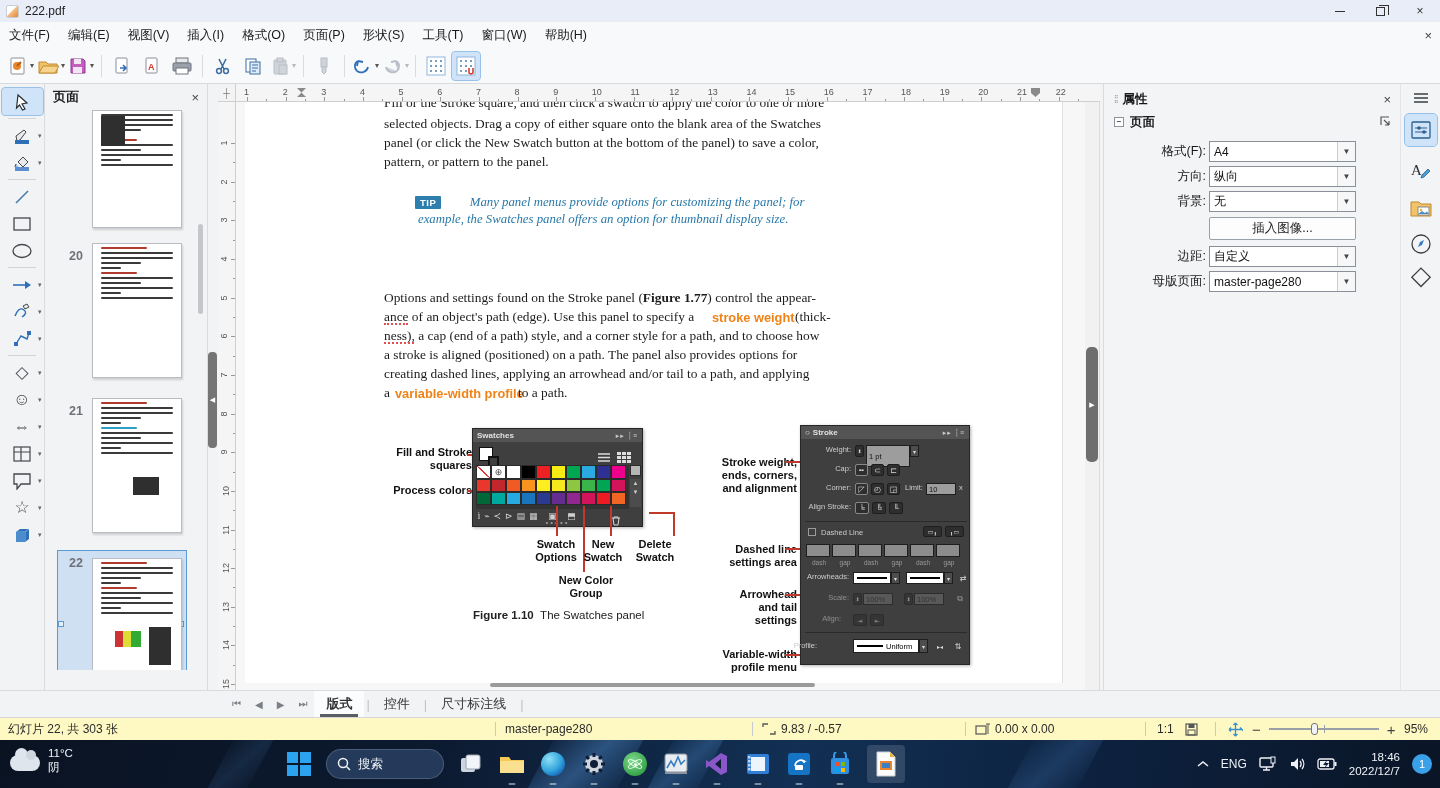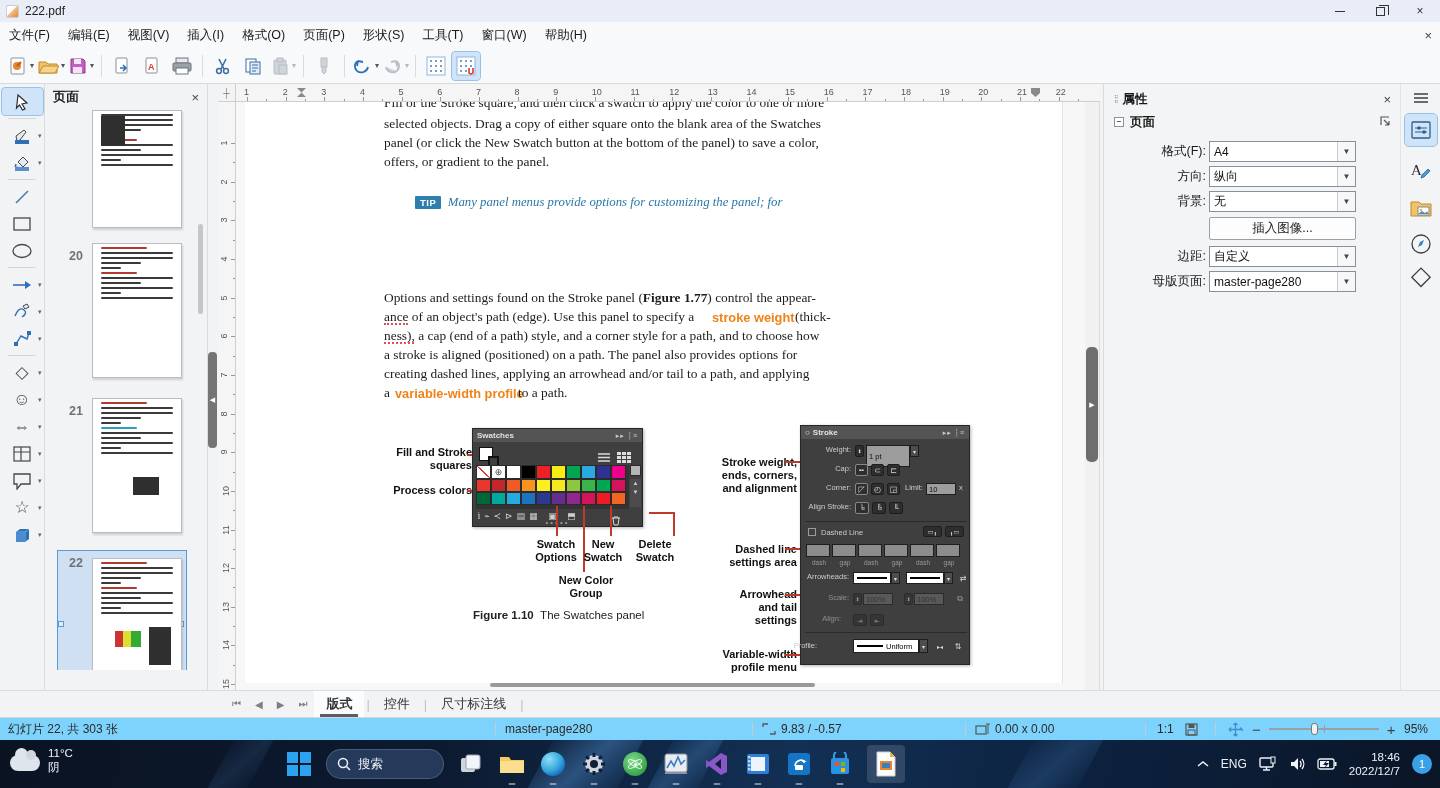--- a/index.html
+++ b/index.html
@@ -109,21 +109,21 @@
   .stripbtn{position:absolute;left:4px;width:32px;height:32px;border-radius:4px;display:flex;align-items:center;justify-content:center}
   .stripbtn.sel{background:#cfe4f8;outline:1px solid #97c1e8}
   
   #tabbar{position:absolute;left:0;top:690px;width:1440px;height:27px;background:#f2f3f5;border-top:1px solid #d9dbdf;display:flex;align-items:center;font-size:13px;color:#333}
   .navbtn{color:#7b7f86;font-size:10px;margin:0 7px}
   .tab{padding:3px 12px;position:relative;display:flex;align-items:center;height:26px}
   .tab.activetab{background:#fbfcfd;font-weight:bold}
   .tab.activetab::after{content:"";position:absolute;left:6px;right:6px;bottom:0;height:3px;background:#5a5d63}
   .tabsep{color:#c0c3c8;margin:0 2px}
   
-  #statusbar{position:absolute;left:0;top:717px;width:1440px;height:34px;background:#7dd3fc;border-top:1px solid #d4d6da;font-size:12px;color:#2b2b2b}
+  #statusbar{position:absolute;left:0;top:717px;width:1440px;height:34px;background:#fef9c3;border-top:1px solid #d4d6da;font-size:12px;color:#2b2b2b}
   .sitem{position:absolute;top:0;height:22px;display:flex;align-items:center;white-space:nowrap}
   .ssep{position:absolute;top:4px;width:1px;height:14px;background:#c6c9ce}
   .slider-track{width:110px;height:2px;background:#9aa0a8;position:relative;margin:0 8px}
   .slider-track .mid{position:absolute;left:50%;top:-3px;width:1px;height:8px;background:#9aa0a8}
   .slider-thumb{position:absolute;left:42px;top:-5px;width:7px;height:12px;background:#f2f3f5;border:1px solid #777;border-radius:3px}
   
   #taskbar{position:absolute;left:0;top:740px;width:1440px;height:48px;background:linear-gradient(100deg,#0a1322 0%,#0c1a30 30%,#123054 55%,#0e2richt240 70%,#0a1526 100%);overflow:hidden}
   #taskbar{background:linear-gradient(100deg,#0a1322 0%,#0c1a30 30%,#123054 55%,#0d2240 75%,#0a1526 100%)}
   .streak{position:absolute;background:linear-gradient(120deg,rgba(90,160,230,0) 0%,rgba(90,160,230,.38) 50%,rgba(90,160,230,0) 100%);transform:skewX(-28deg)}
   #weather{position:absolute;left:10px;top:6px;display:flex;align-items:center;color:#eef2f7;font-size:11.5px;line-height:14px}
@@ -603,25 +603,26 @@
         <span class="vtick" style="top: 562.75px; width: 2px;"></span>
         <span class="rnum" style="left: 3px; top: 577.1px; transform: rotate(-90deg);">15</span>
         <span class="vtick" style="top: 582.1px;"></span>
       </div>
     <div id="workarea">
       <div id="page">
 
         <div class="docline" style="left:139px;top:-7px">Fill or the Stroke square, and then click a swatch to apply the color to one or more</div>
         <div class="docline" style="left:139px;top:14px">selected objects. Drag a copy of either square onto the blank area of the Swatches</div>
         <div class="docline" style="left:139px;top:33px">panel (or click the New Swatch button at the bottom of the panel) to save a color,</div>
-        <div class="docline" style="left:139px;top:52px">offers, or gradient to the panel.</div>
+        <div class="docline" style="left:139px;top:52px">pattern, or pattern to the panel.</div>
 
         <div class="abs" style="left:170px;top:90px">
           <span class="tipbadge">TIP</span>
-          <span class="tiptext" style="margin-left:2px">Many panel menus provide options for customizing the panel; for</span>
+          <span class="tiptext" style="margin-left:24px">Many panel menus provide options for customizing the panel; for</span>
+          <div class="tiptext" style="margin-left:3px;margin-top:2px">example, the Swatches panel offers an option for thumbnail display size.</div>
         </div>
 
 
         <div class="docline" style="left:139px;top:188px">
           <span>Options and settings found on the Stroke panel (</span><b>Figure 1.77</b><span>) control the appear-</span>
         </div>
         <div class="docline" style="left:139px;top:207px">ance of an object's path (edge). Use this panel to specify a</div>
         <span class="orange" style="left:467px;top:208px">stroke weight</span>
         <span class="overlap" style="left:550px;top:207px">(thick-</span>
         <div class="docline" style="left:139px;top:226px">ness), a cap (end of a path) style, and a corner style for a path, and to choose how</div>

